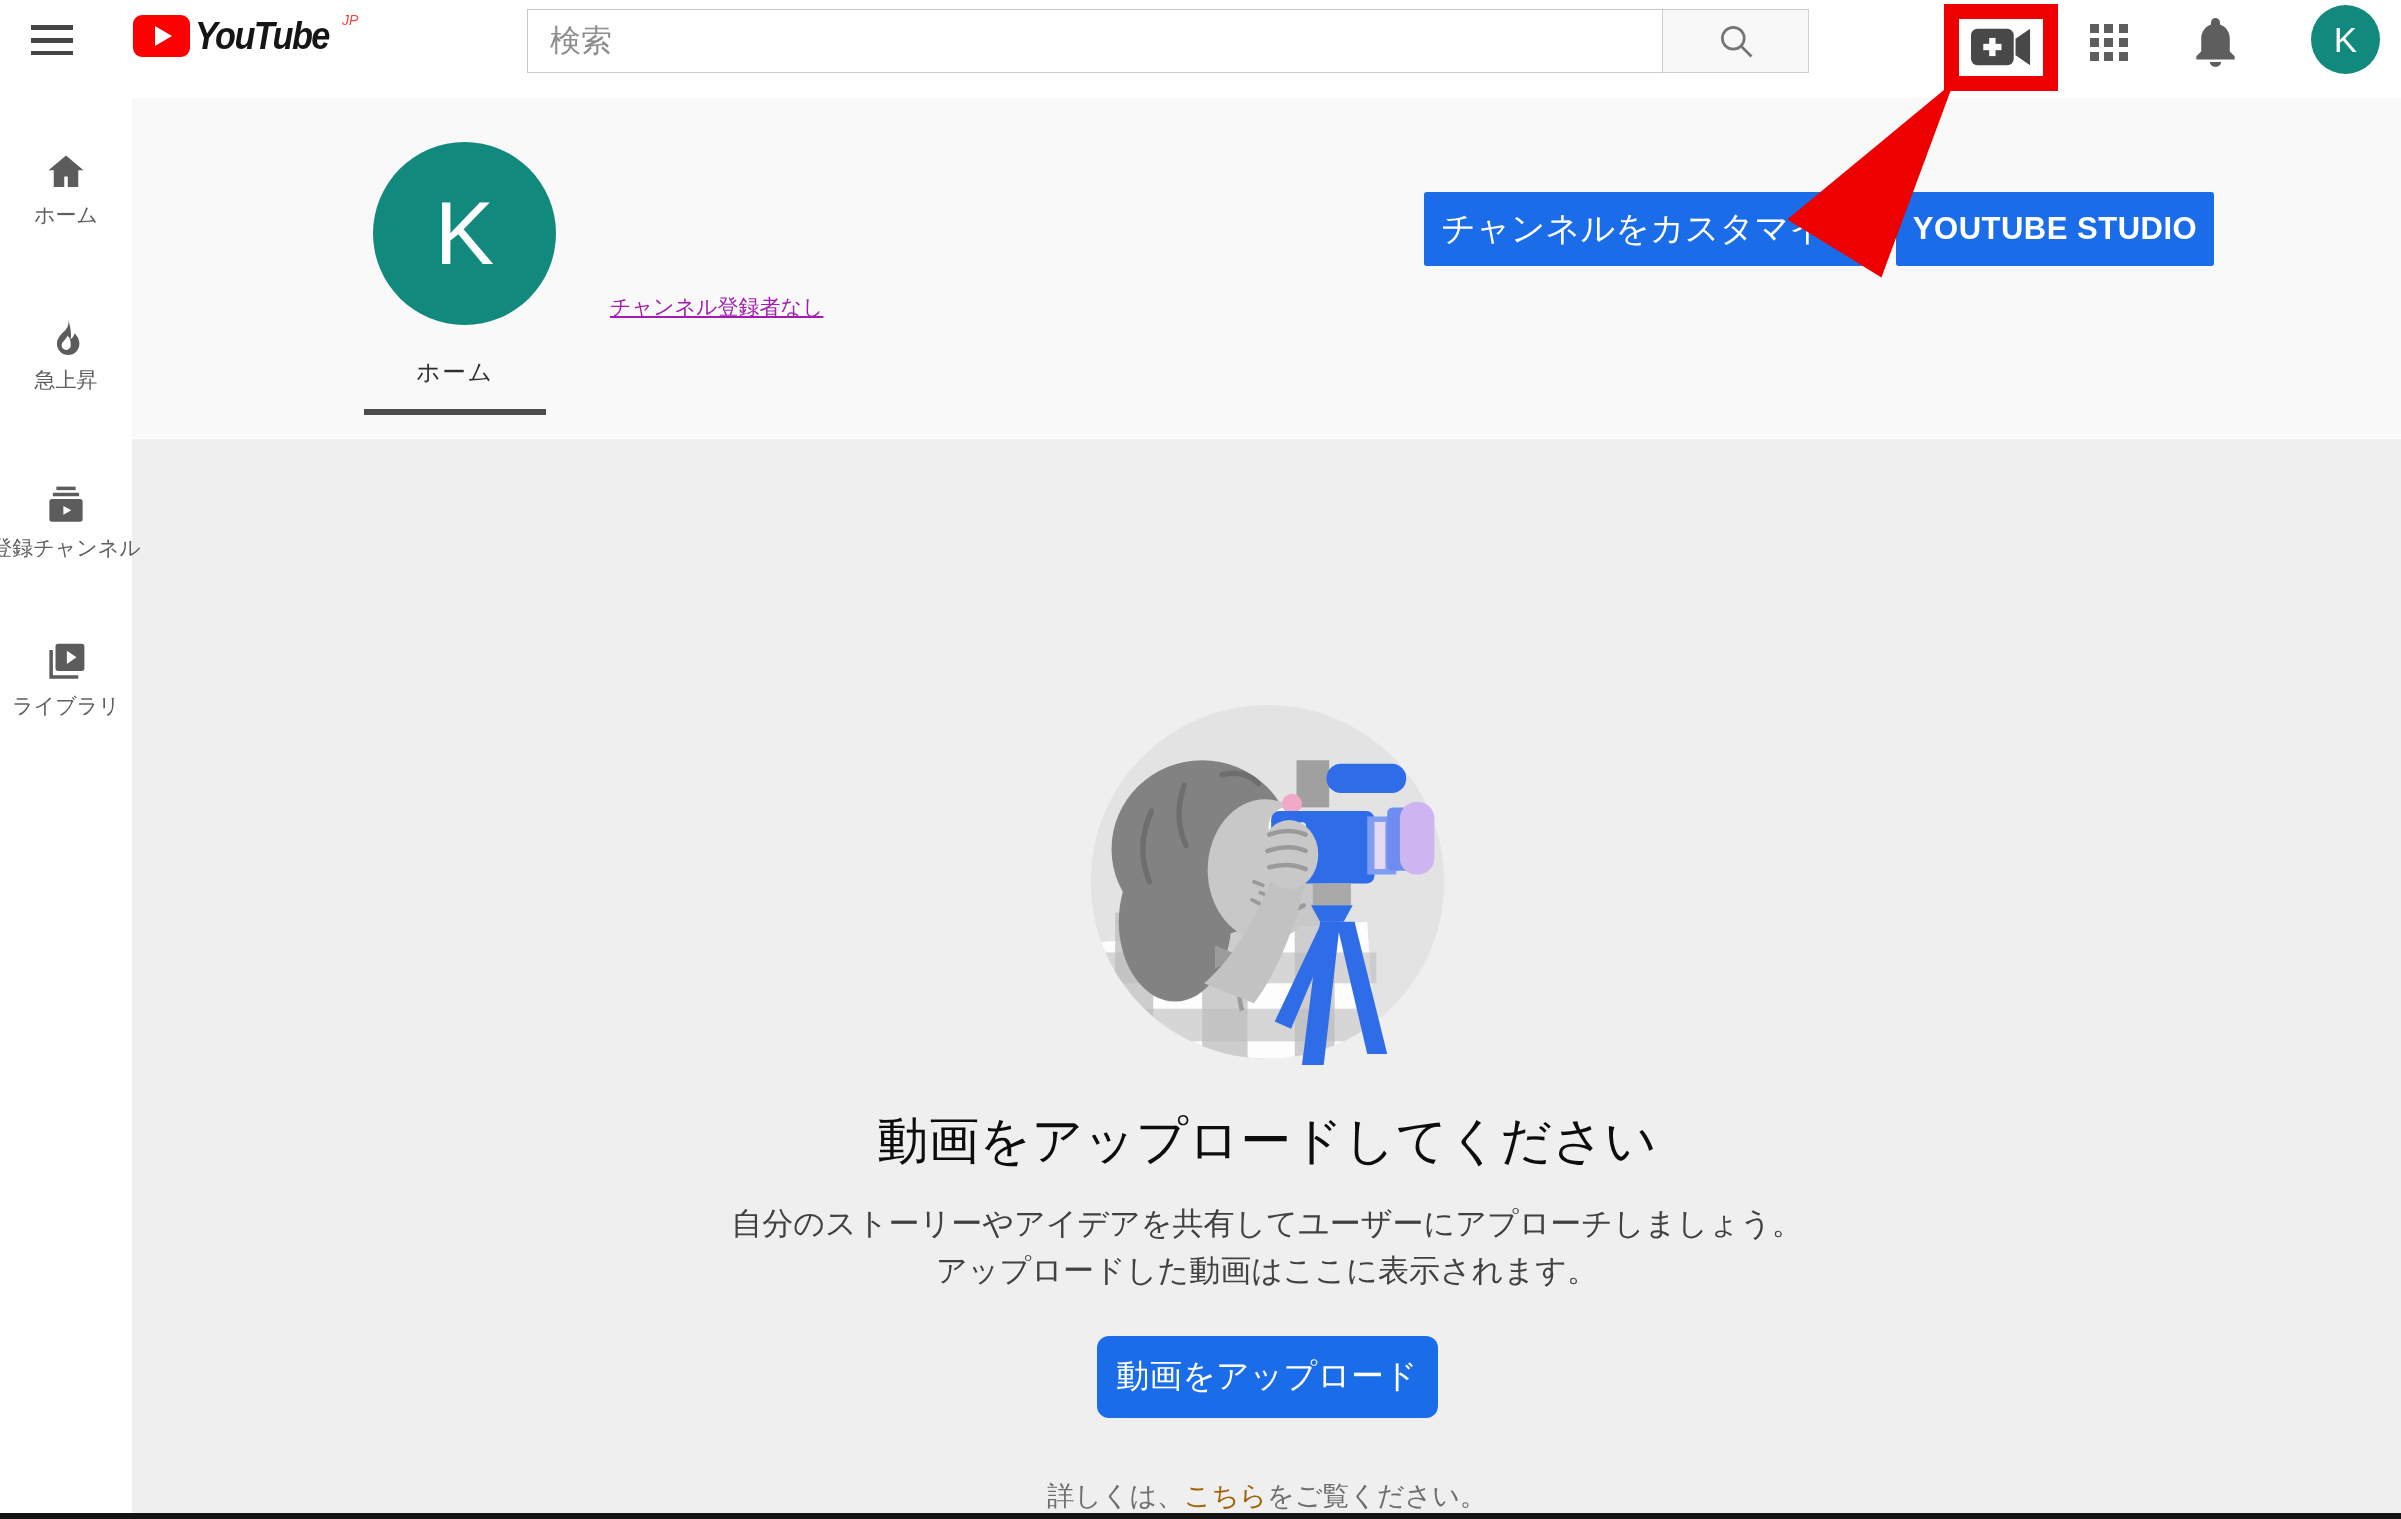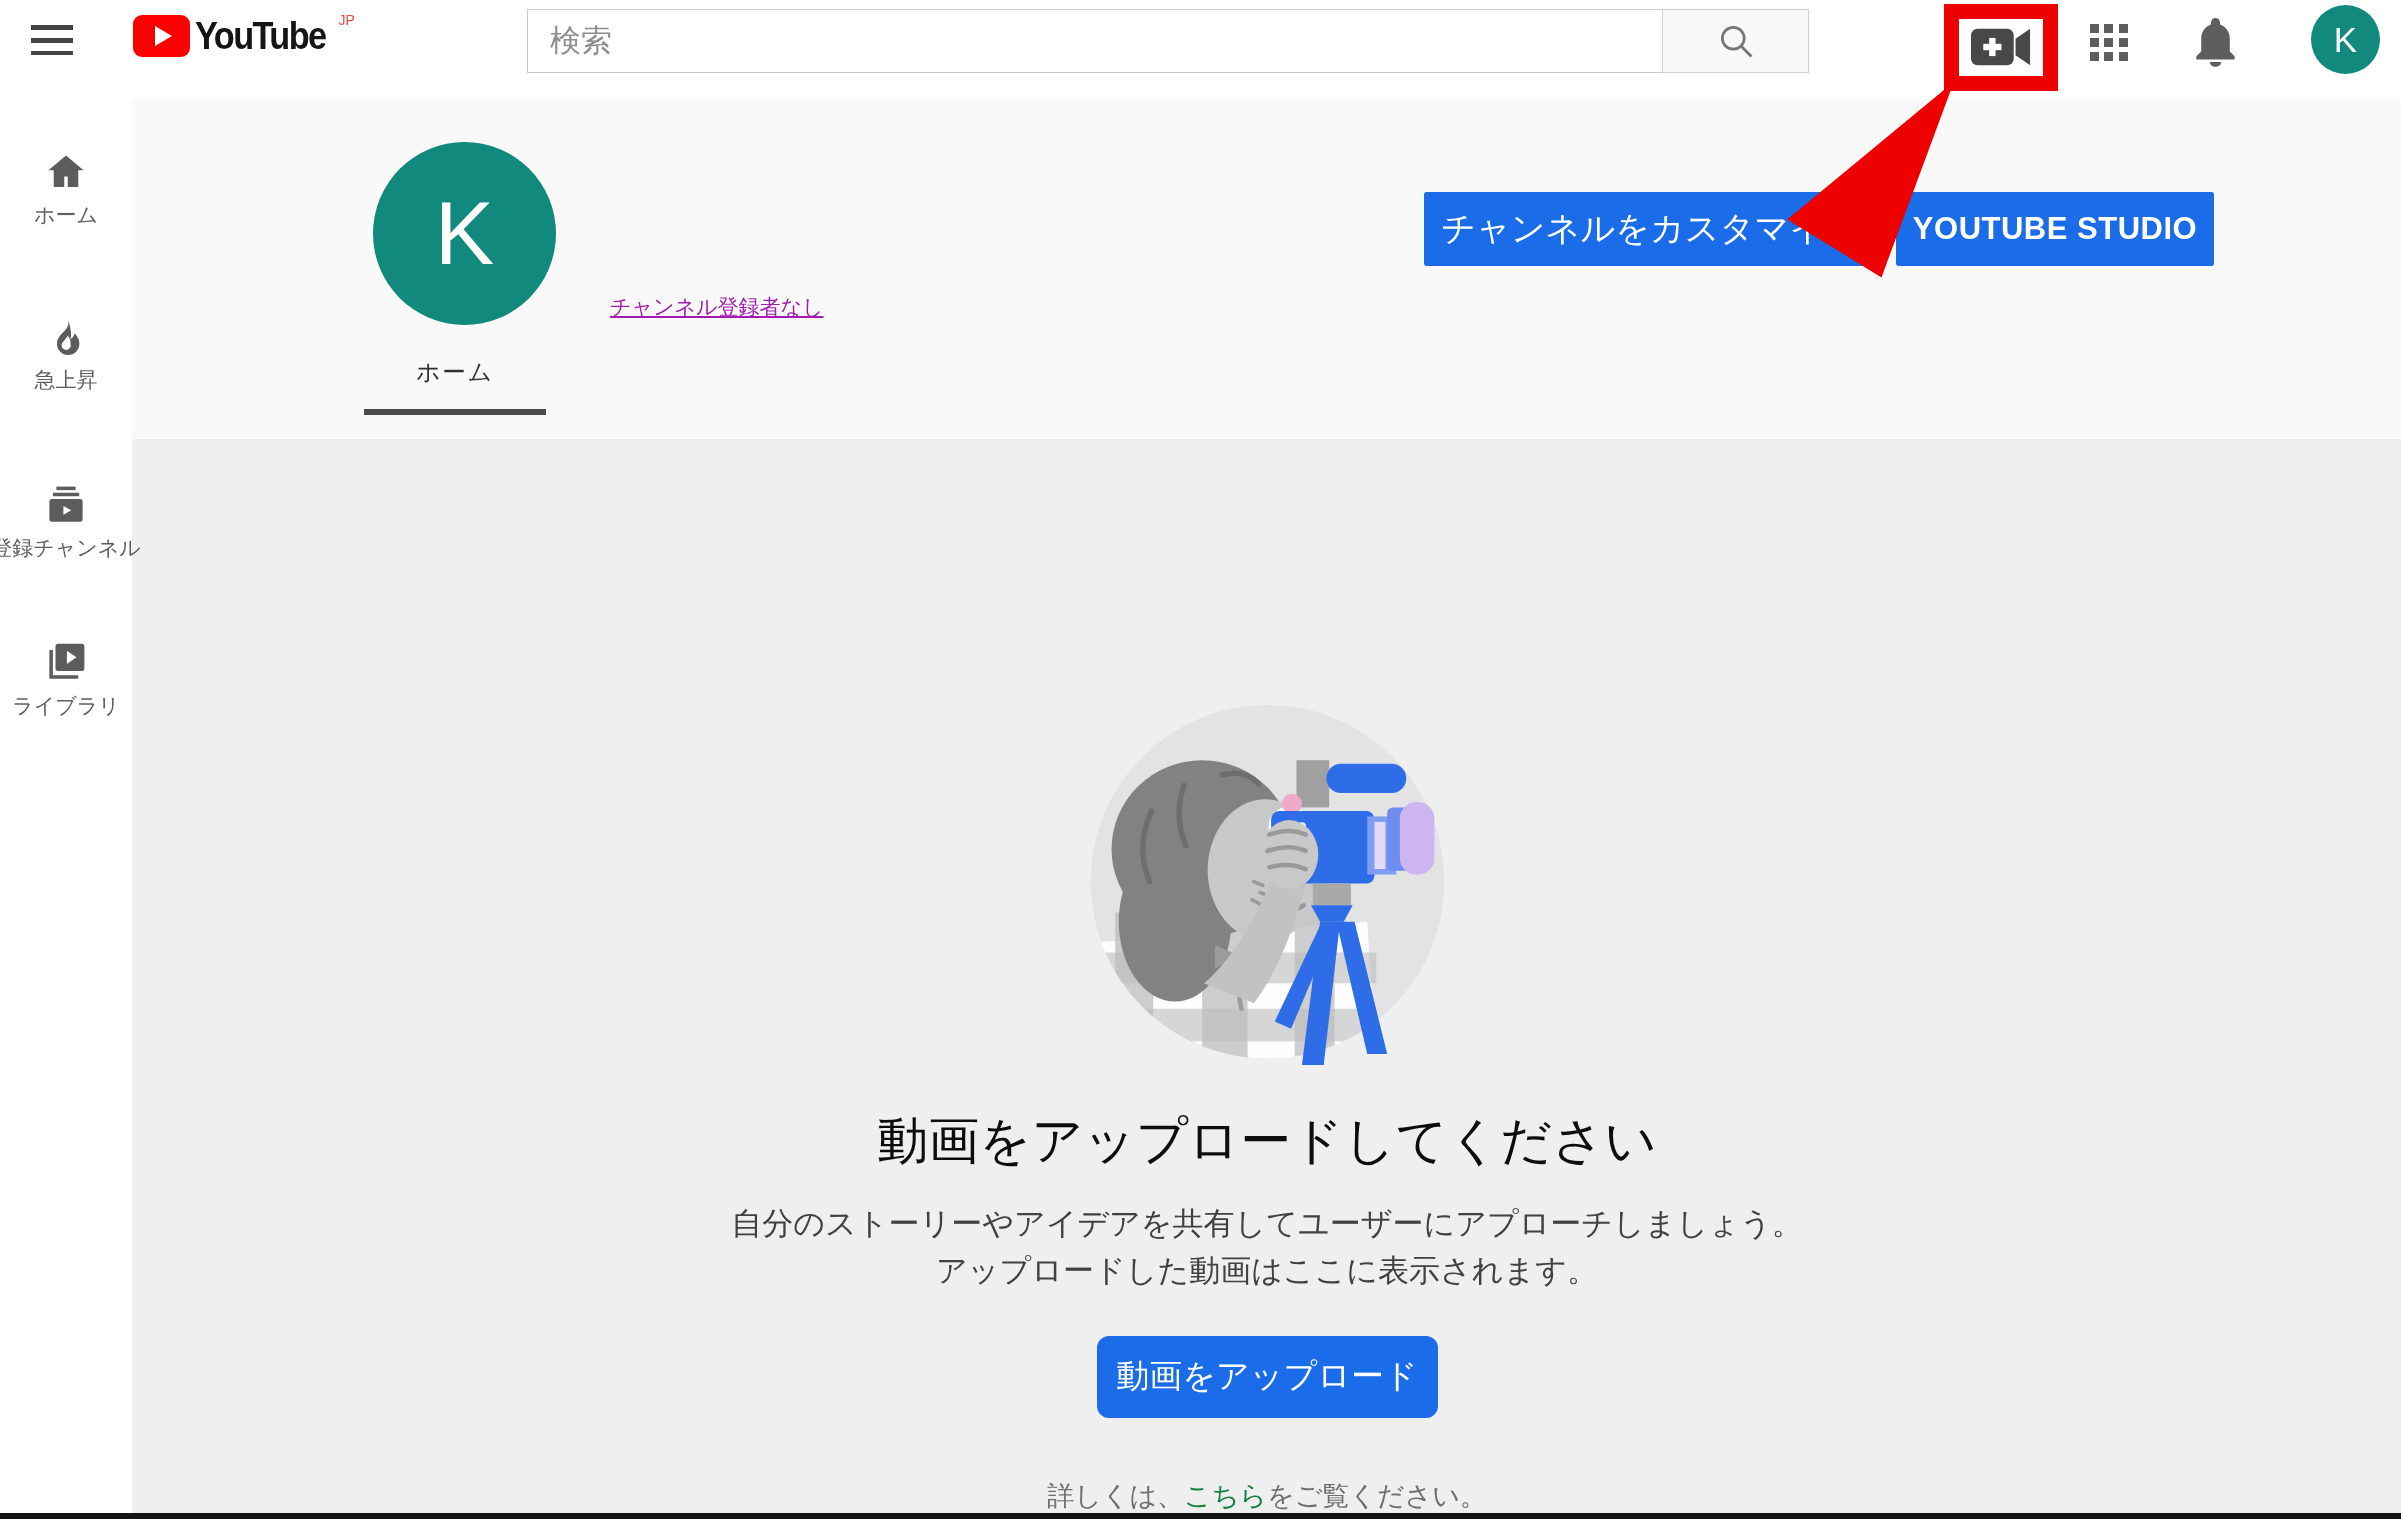--- a/index.html
+++ b/index.html
@@ -5,21 +5,21 @@
   html,body{margin:0;padding:0;}
   body{width:2401px;height:1520px;position:relative;overflow:hidden;background:#fff;
        font-family:"Liberation Sans","DejaVu Sans",sans-serif;-webkit-font-smoothing:antialiased;}
   #app{position:absolute;inset:0;}
 
   
   .topbar{position:absolute;left:0;top:0;width:2401px;height:98px;background:#fff;z-index:6;}
   .hamburger{position:absolute;left:31px;top:25.4px;width:42px;height:30px;display:flex;
              flex-direction:column;justify-content:space-between;cursor:pointer;}
   .hamburger span{display:block;height:4.5px;background:#454545;}
-  .logo{position:absolute;left:133px;top:14.5px;display:flex;align-items:flex-start;cursor:pointer;}
+  .logo{position:absolute;left:133px;top:14.5px;display:flex;align-items:flex-start;cursor:pointer;font-style:italic;}
   .logo-badge{width:57px;height:42px;background:#f00;border-radius:9px;position:relative;flex:0 0 auto;}
   .logo-badge:after{content:"";position:absolute;left:22px;top:11px;border-left:17px solid #fff;
                     border-top:10px solid transparent;border-bottom:10px solid transparent;}
   .logo-word{font-size:39px;font-weight:bold;color:#151515;letter-spacing:-1.8px;line-height:42px;
              margin-left:5.4px;transform:scaleX(.88);transform-origin:left center;}
   .logo-region{font-size:14px;color:#ef4444;margin-left:-5.4px;margin-top:-2.7px;}
 
   .search-wrap{position:absolute;left:514px;top:9px;height:64px;display:flex;padding-left:13px;}
   .search-input{width:1137px;height:64px;box-sizing:border-box;border:1.8px solid #c9c9c9;background:#fff;
                 font-size:31px;color:#333;padding:0 0 0 22px;outline:none;
@@ -62,21 +62,21 @@
 
   
   .content{position:absolute;left:132px;top:439px;width:2270px;height:1074px;background:#efefef;}
   .empty{position:absolute;left:0;top:0;width:100%;box-sizing:border-box;
          display:flex;flex-direction:column;align-items:center;}
   .illus{margin-top:245px;width:399px;height:381px;}
   .empty-title{margin-top:42px;font-size:51px;color:#0d0d0d;}
   .empty-desc{margin-top:23.6px;font-size:31px;line-height:47px;color:#414141;text-align:center;}
   .btn-upload{margin-top:42px;width:341px;height:82px;font-size:33px;border-radius:12px;}
   .empty-help{margin-top:60px;font-size:27px;color:#6e6e6e;}
-  .help-link{color:#15803d;cursor:pointer;margin-top:32px;}
+  .help-link{color:#a16207;cursor:pointer;margin-top:32px;}
 
   .bottom-strip{position:absolute;left:0;top:1513px;width:2401px;height:7.3px;background:#131313;}
 </style>
 </head>
 <body>
 
 <div id="app">
 
   <div class="topbar">
     <div class="hamburger">

